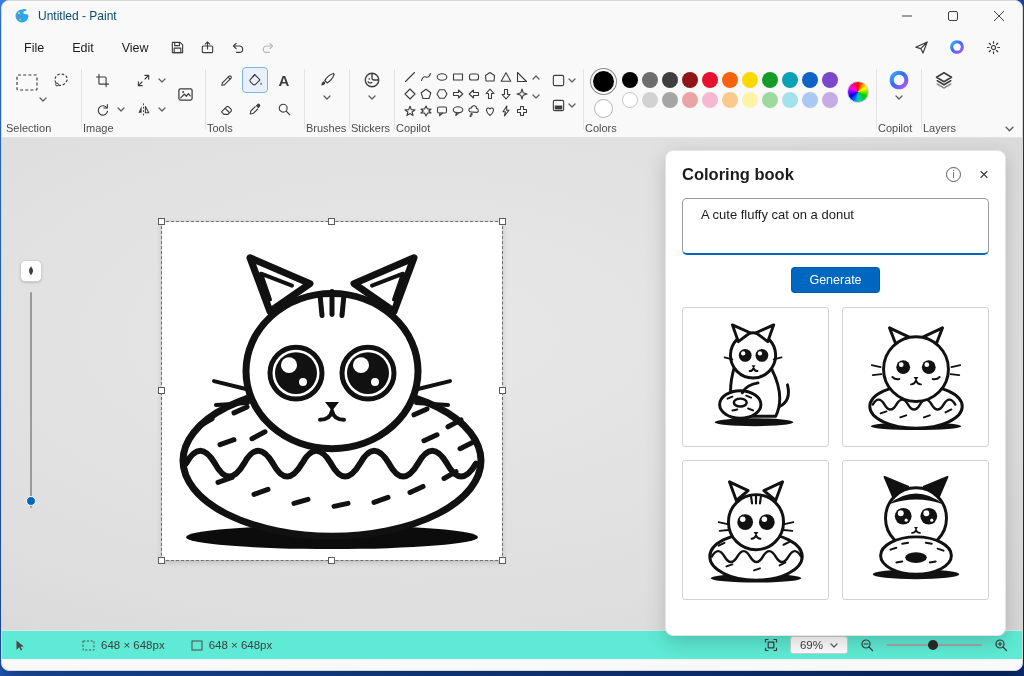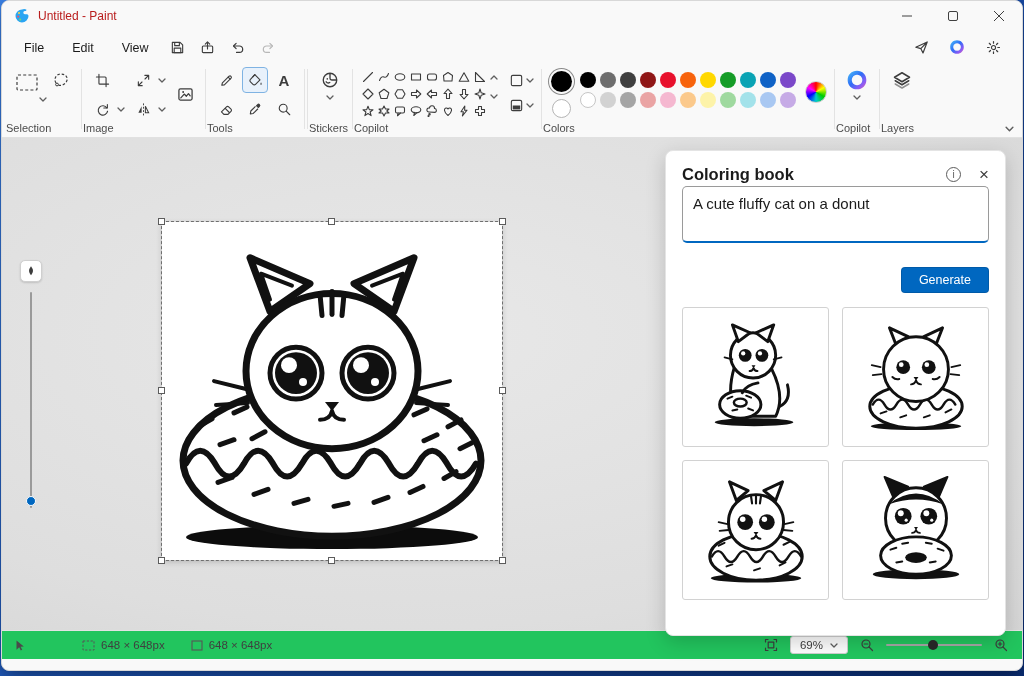--- a/index.html
+++ b/index.html
@@ -3,21 +3,21 @@
 <meta charset="utf-8">
 <style>
   *{margin:0;padding:0;box-sizing:border-box}
   html,body{width:1024px;height:676px;overflow:hidden}
   body{font-family:"Liberation Sans",sans-serif;background:linear-gradient(135deg,#3e86ee 0%,#1c55b8 45%,#0a2f7a 100%);position:relative}
   .window{position:absolute;left:1px;top:0;width:1022px;height:671px;background:#f9f9f9;border-radius:8px;overflow:hidden;box-shadow:0 6px 22px rgba(0,0,0,.45);border:1px solid #d8d8d8}
 
   
   .titlebar{height:30px;display:flex;align-items:center;background:#f9f9f9}
   .tb-left{display:flex;align-items:center;gap:8px;padding-left:12px;flex:1}
-  .tb-title{font-size:12px;color:#b91c1c}
+  .tb-title{font-size:12px;color:#0c4a6e}
   .win-btns{display:flex;height:100%}
   .win-btn{width:46px;height:100%;display:flex;align-items:center;justify-content:center;color:#404040;font-size:13px}
 
   
   .menubar{height:28px;display:flex;align-items:flex-end;background:#f9f9f9;padding:0 8px}
   .menu-item{font-size:12.5px;color:#1b1b1b;padding:4px 14px;border-radius:4px}
   .mb-icon{width:30px;height:24px;display:flex;align-items:center;justify-content:center;border-radius:4px;color:#3d3d3d}
   .mb-icon.disabled{color:#b8b8b8}
   .mb-right{margin-left:auto;display:flex;align-items:center;gap:6px;padding-right:6px}
 
@@ -72,29 +72,29 @@
   .h-w{left:-4px;top:calc(50% - 4px)}.h-e{right:-4px;top:calc(50% - 4px)}
   .h-sw{left:-4px;bottom:-4px}.h-s{left:calc(50% - 4px);bottom:-4px}.h-se{right:-4px;bottom:-4px}
   .canvas svg{width:100%;height:100%;display:block}
 
   
   .panel{position:absolute;top:12px;right:16px;width:341px;height:486px;background:#fff;border:1px solid #e4e4e4;border-radius:8px;box-shadow:0 6px 20px rgba(0,0,0,.18);padding:14px 16px}
   .panel-head{display:flex;align-items:center}
   .panel-title{font-size:16.5px;font-weight:700;color:#1b1b1b;flex:1}
   .info-circ{width:15px;height:15px;border:1.2px solid #5c5c5c;border-radius:50%;font-size:10px;display:flex;align-items:center;justify-content:center;color:#5c5c5c}
   .close-x{font-size:17px;color:#3d3d3d;margin-left:18px;line-height:1}
-  .prompt-box{margin-top:2px;height:57px;border:1px solid #9a9a9a;border-bottom:2px solid var(--accent,#0067c0);border-radius:5px;padding:8px 10px;font-size:15px;color:#1b1b1b;background:#fff}
-  .gen-row{display:flex;justify-content:flex-end;margin-top:24px}
+  .prompt-box{margin-top:14px;height:57px;border:1px solid #9a9a9a;border-bottom:2px solid var(--accent,#0067c0);border-radius:5px;padding:8px 18px;font-size:13px;color:#1b1b1b;background:#fff}
+  .gen-row{display:flex;justify-content:center;margin-top:12px}
   .gen-btn{background:var(--accent,#0067c0);color:#fff;font-size:12.5px;border:1px solid rgba(0,0,0,.12);border-radius:4px;padding:5px 17px}
   .thumbs{display:grid;grid-template-columns:repeat(2,1fr);gap:13px;margin-top:14px}
   .thumb{height:140px;background:#fff;border:1px solid #d2d2d2;border-radius:3px;display:flex;align-items:center;justify-content:center;overflow:hidden}
   .thumb svg{width:118px;height:118px}
 
   
-  .statusbar{height:29px;background:#22c55e;border-top:1px solid #e3e3e3;display:flex;align-items:center;font-size:11.5px;color:#3f3f3f;padding:0 12px}
+  .statusbar{height:29px;background:#5eead4;border-top:1px solid #e3e3e3;display:flex;align-items:center;font-size:11.5px;color:#3f3f3f;padding:0 12px}
   .sb-item{display:flex;align-items:center;gap:6px}
   .sb-right{margin-left:auto;display:flex;align-items:center;gap:12px;padding-right:2px}
   .zoom-select{display:flex;align-items:center;gap:7px;border:1px solid #cfcfcf;border-radius:3px;padding:2px 9px;background:#fdfdfd}
   .zslider{width:96px;height:2px;background:#9a9a9a;border-radius:1px;position:relative}
   .zknob{position:absolute;left:42px;top:-4px;width:10px;height:10px;background:#262626;border-radius:50%}
 
   .art{stroke:#111;fill:none;stroke-linecap:round;stroke-linejoin:round}
 </style>
 </head>
 <body>
@@ -305,20 +305,34 @@
               <circle cx="6.6" cy="6.6" r="4.2"></circle>
               <path d="M9.8 9.8 L13.6 13.6"></path>
             </svg>
           </div>
       </div>
       <div class="grouplabel">Tools</div>
     </div>
 
     <div class="sep"></div>
 
+    <div class="rgroup">
+      <div class="rcol">
+        <div class="tile big">
+            <svg width="18" height="18" viewBox="0 0 16 16">
+              <path d="M13.6 2.2 c-2.8 1-6 3.6-7.6 6.2 l2.2 2.2 c2.6-1.6 5.2-4.8 6.2-7.6 Z" fill="none" stroke="#3d3d3d" stroke-width="1.1" stroke-linejoin="round"></path>
+              <path d="M5.3 9.2 c-1.6.3-2.2 1.8-2.3 3.6 1.8-.1 3.3-.7 3.6-2.3 Z" fill="#3d3d3d"></path>
+            </svg>
+          </div>
+        <svg class="chev" width="8" height="5" viewBox="0 0 8 5">
+            <path d="M1 1 L4 4 L7 1"></path>
+          </svg>
+      </div>
+      <div class="grouplabel">Brushes</div>
+    </div>
 
     <div class="sep"></div>
 
     <div class="rgroup">
       <div class="rcol">
         <div class="tile big">
             <svg width="18" height="18" viewBox="0 0 16 16" class="lineicon">
               <path d="M8 2 a6 6 0 1 0 6 6 l-4.5 0 a1.5 1.5 0 0 1-1.5-1.5 L8 2 Z M8 2 a6 6 0 0 1 6 6"></path>
               <circle cx="5.6" cy="7" r=".7" fill="#3d3d3d" stroke="none"></circle>
               <path d="M4.6 9.6 c.8 1 2.2 1.2 3.2.6"></path>

